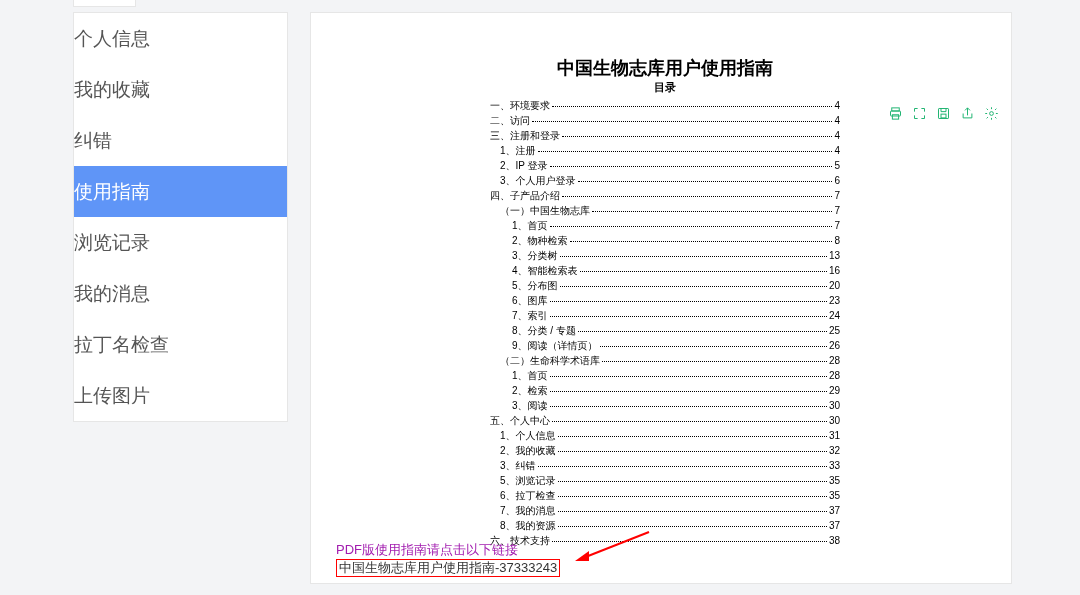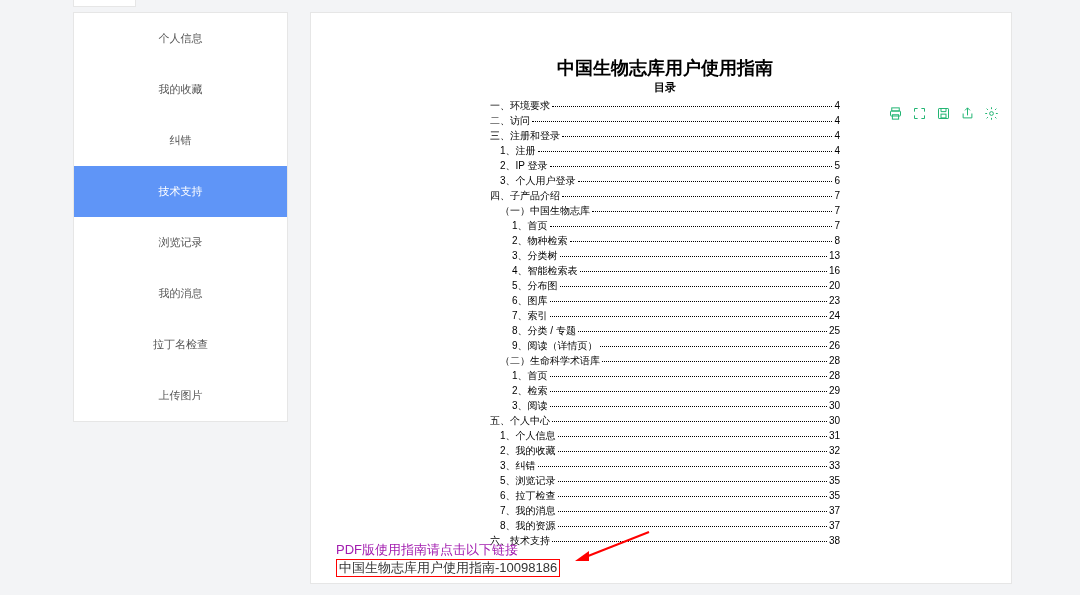--- a/index.html
+++ b/index.html
@@ -25,22 +25,22 @@
   
   .sidebar{
     position:absolute;
     left:73px; top:12px;
     width:213px;
     background:var(--panel-bg);
     border:1px solid var(--border);
   }
   .sidebar .item{
     height:51px;
-    display:flex;align-items:center;justify-content:center;
-    font-size:11px;
+    display:flex;align-items:center;
+    font-size:19px;
     color:var(--text);
     cursor:pointer;
   }
   .sidebar .item.active{
     background:var(--accent);
     color:var(--accent-text);
   }
   
   .content{
     position:absolute;
@@ -158,21 +158,21 @@
   <div class="item">
       <span>个人信息</span>
     </div>
   <div class="item">
       <span>我的收藏</span>
     </div>
   <div class="item">
       <span>纠错</span>
     </div>
   <div class="item active">
-      <span>技术支持</span>
+      <span>使用指南</span>
     </div>
   <div class="item">
       <span>浏览记录</span>
     </div>
   <div class="item">
       <span>我的消息</span>
     </div>
   <div class="item">
       <span>拉丁名检查</span>
     </div>
@@ -369,21 +369,21 @@
     </span>
     <span class="ico" title="设置">
       <svg viewBox="0 0 24 24">
           <circle cx="12" cy="12" r="3"></circle>
           <path d="M12 2v3M12 19v3M4.2 4.2l2.1 2.1M17.7 17.7l2.1 2.1M2 12h3M19 12h3M4.2 19.8l2.1-2.1M17.7 6.3l2.1-2.1"></path>
         </svg>
     </span>
   </div>
 
   <div class="bottom-text">PDF版使用指南请点击以下链接</div>
-  <a class="bottom-link">中国生物志库用户使用指南-10098186</a>
+  <a class="bottom-link">中国生物志库用户使用指南-37333243</a>
 
   <div class="red-arrow">
     <svg viewBox="0 0 78 34">
       <line x1="74" y1="4" x2="8" y2="30" stroke="#ff0000" stroke-width="2"></line>
       <polygon points="0,33 14,23 14,33" fill="#ff0000"></polygon>
     </svg>
   </div>
 
 </section>
 

